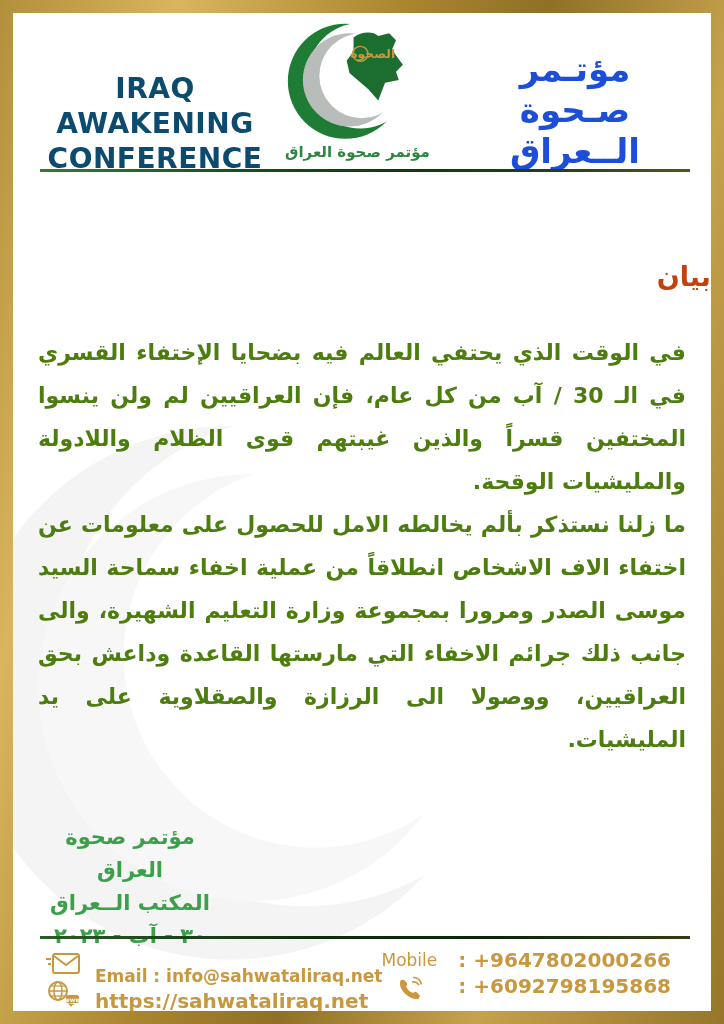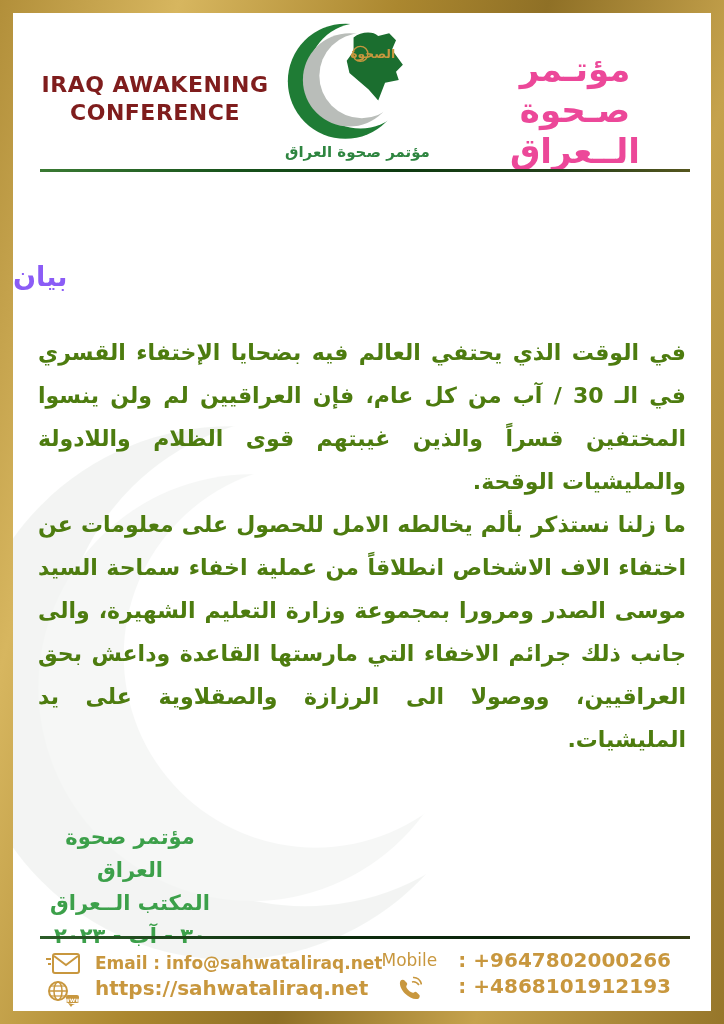--- a/index.html
+++ b/index.html
@@ -16,41 +16,41 @@
     position:absolute;left:13px;top:13px;right:13px;bottom:13px;
     background:#ffffff;overflow:hidden;
   }
   
   .watermark{position:absolute;left:-80px;top:360px;width:680px;height:640px;opacity:0.10;pointer-events:none;}
 
   
   .header{position:absolute;left:0;top:0;width:100%;height:160px;}
   .en-title{
     position:absolute;left:22px;top:58px;width:240px;
-    text-align:center;color:#7f1d1d;font-weight:bold;
-    font-size:22px;line-height:1.25;letter-spacing:.5px;
+    text-align:center;color:#0c4a6e;font-weight:bold;
+    font-size:28px;line-height:1.25;letter-spacing:.5px;
   }
   .logo-wrap{position:absolute;left:272px;top:8px;width:170px;text-align:left;}
   .logo-caption{
     margin-top:-4px;color:#2e8540;font-weight:bold;font-size:15px;direction:rtl;
   }
   .ar-title{
     position:absolute;right:16px;top:36px;width:240px;
-    text-align:center;color:#ec4899;font-weight:bold;
+    text-align:center;color:#1d4ed8;font-weight:bold;
     font-size:34px;line-height:1.2;direction:rtl;
   }
   .divider{
     position:absolute;left:27px;top:156px;width:650px;height:3px;
     background:linear-gradient(90deg,#3a7a33 0%,#17521b 30%,#0d3a10 55%,#24401a 80%,#55561e 100%);
   }
 
   
   .stmt-title{
     position:absolute;left:0;top:248px;width:100%;
-    text-align:left;color:#8b5cf6;font-weight:bold;font-size:27px;direction:rtl;
+    text-align:right;color:#c2410c;font-weight:bold;font-size:27px;direction:rtl;
   }
   .stmt-body{
     position:absolute;left:25px;right:25px;top:318px;
     direction:rtl;text-align:justify;
     color:#4d7c0f;font-weight:bold;font-size:22px;line-height:43px;
   }
   .stmt-body p{margin:0;}
 
   
   .signature{
@@ -60,21 +60,21 @@
   }
 
   
   .footer-divider{
     position:absolute;left:27px;top:923px;width:650px;height:3px;
     background:linear-gradient(90deg,#2c5c28 0%,#0d2e0e 40%,#0a240b 70%,#333c14 100%);
   }
   .footer{position:absolute;left:0;top:934px;width:100%;height:64px;color:#c8973e;}
   .contact-icons{position:absolute;left:33px;top:4px;width:40px;}
   .contact-text{position:absolute;left:82px;top:4px;font-weight:bold;}
-  .email-line{font-size:17px;line-height:24px;}
+  .email-line{font-size:17px;line-height:24px;margin-top:13px;}
   .site-line{font-size:20px;line-height:26px;}
   .mobile-block{position:absolute;right:40px;top:0px;display:flex;}
   .mobile-left{width:70px;text-align:center;}
   .mobile-label{font-size:17px;font-weight:normal;line-height:26px;}
   .mobile-numbers{font-size:20px;font-weight:bold;line-height:26px;margin-left:14px;text-align:left;}
   svg{display:block;}
 </style>
 </head>
 <body>
 
@@ -165,18 +165,18 @@
       <div class="mobile-left">
         <div class="mobile-label">Mobile</div>
         <svg width="26" height="26" viewBox="0 0 26 26" style="margin:2px auto 0">
           <path d="M4 7 a3 3 0 0 1 4-2 l3 3 a2.4 2.4 0 0 1-.4 2.6 c-1 1 .2 3.2 2.2 5 s4.2 2.8 5.2 1.8 a2.4 2.4 0 0 1 2.6-.2 l3 3 a3 3 0 0 1-2.4 3.8 c-3.6.6-8.6-1.8-12-5.2 S3.4 10.6 4 7 Z" fill="#c8973e"></path>
           <path d="M16 7 q4 -1 7 3" fill="none" stroke="#c8973e" stroke-width="1.6"></path>
           <path d="M17 2.5 q6.5 -.5 8.5 7" fill="none" stroke="#c8973e" stroke-width="1.6"></path>
         </svg>
       </div>
       <div class="mobile-numbers">
         <div>: +9647802000266</div>
-        <div>: +4868101912193</div>
+        <div>: +6092798195868</div>
       </div>
     </div>
   </div>
 
 </div>
 
 </body></html>

